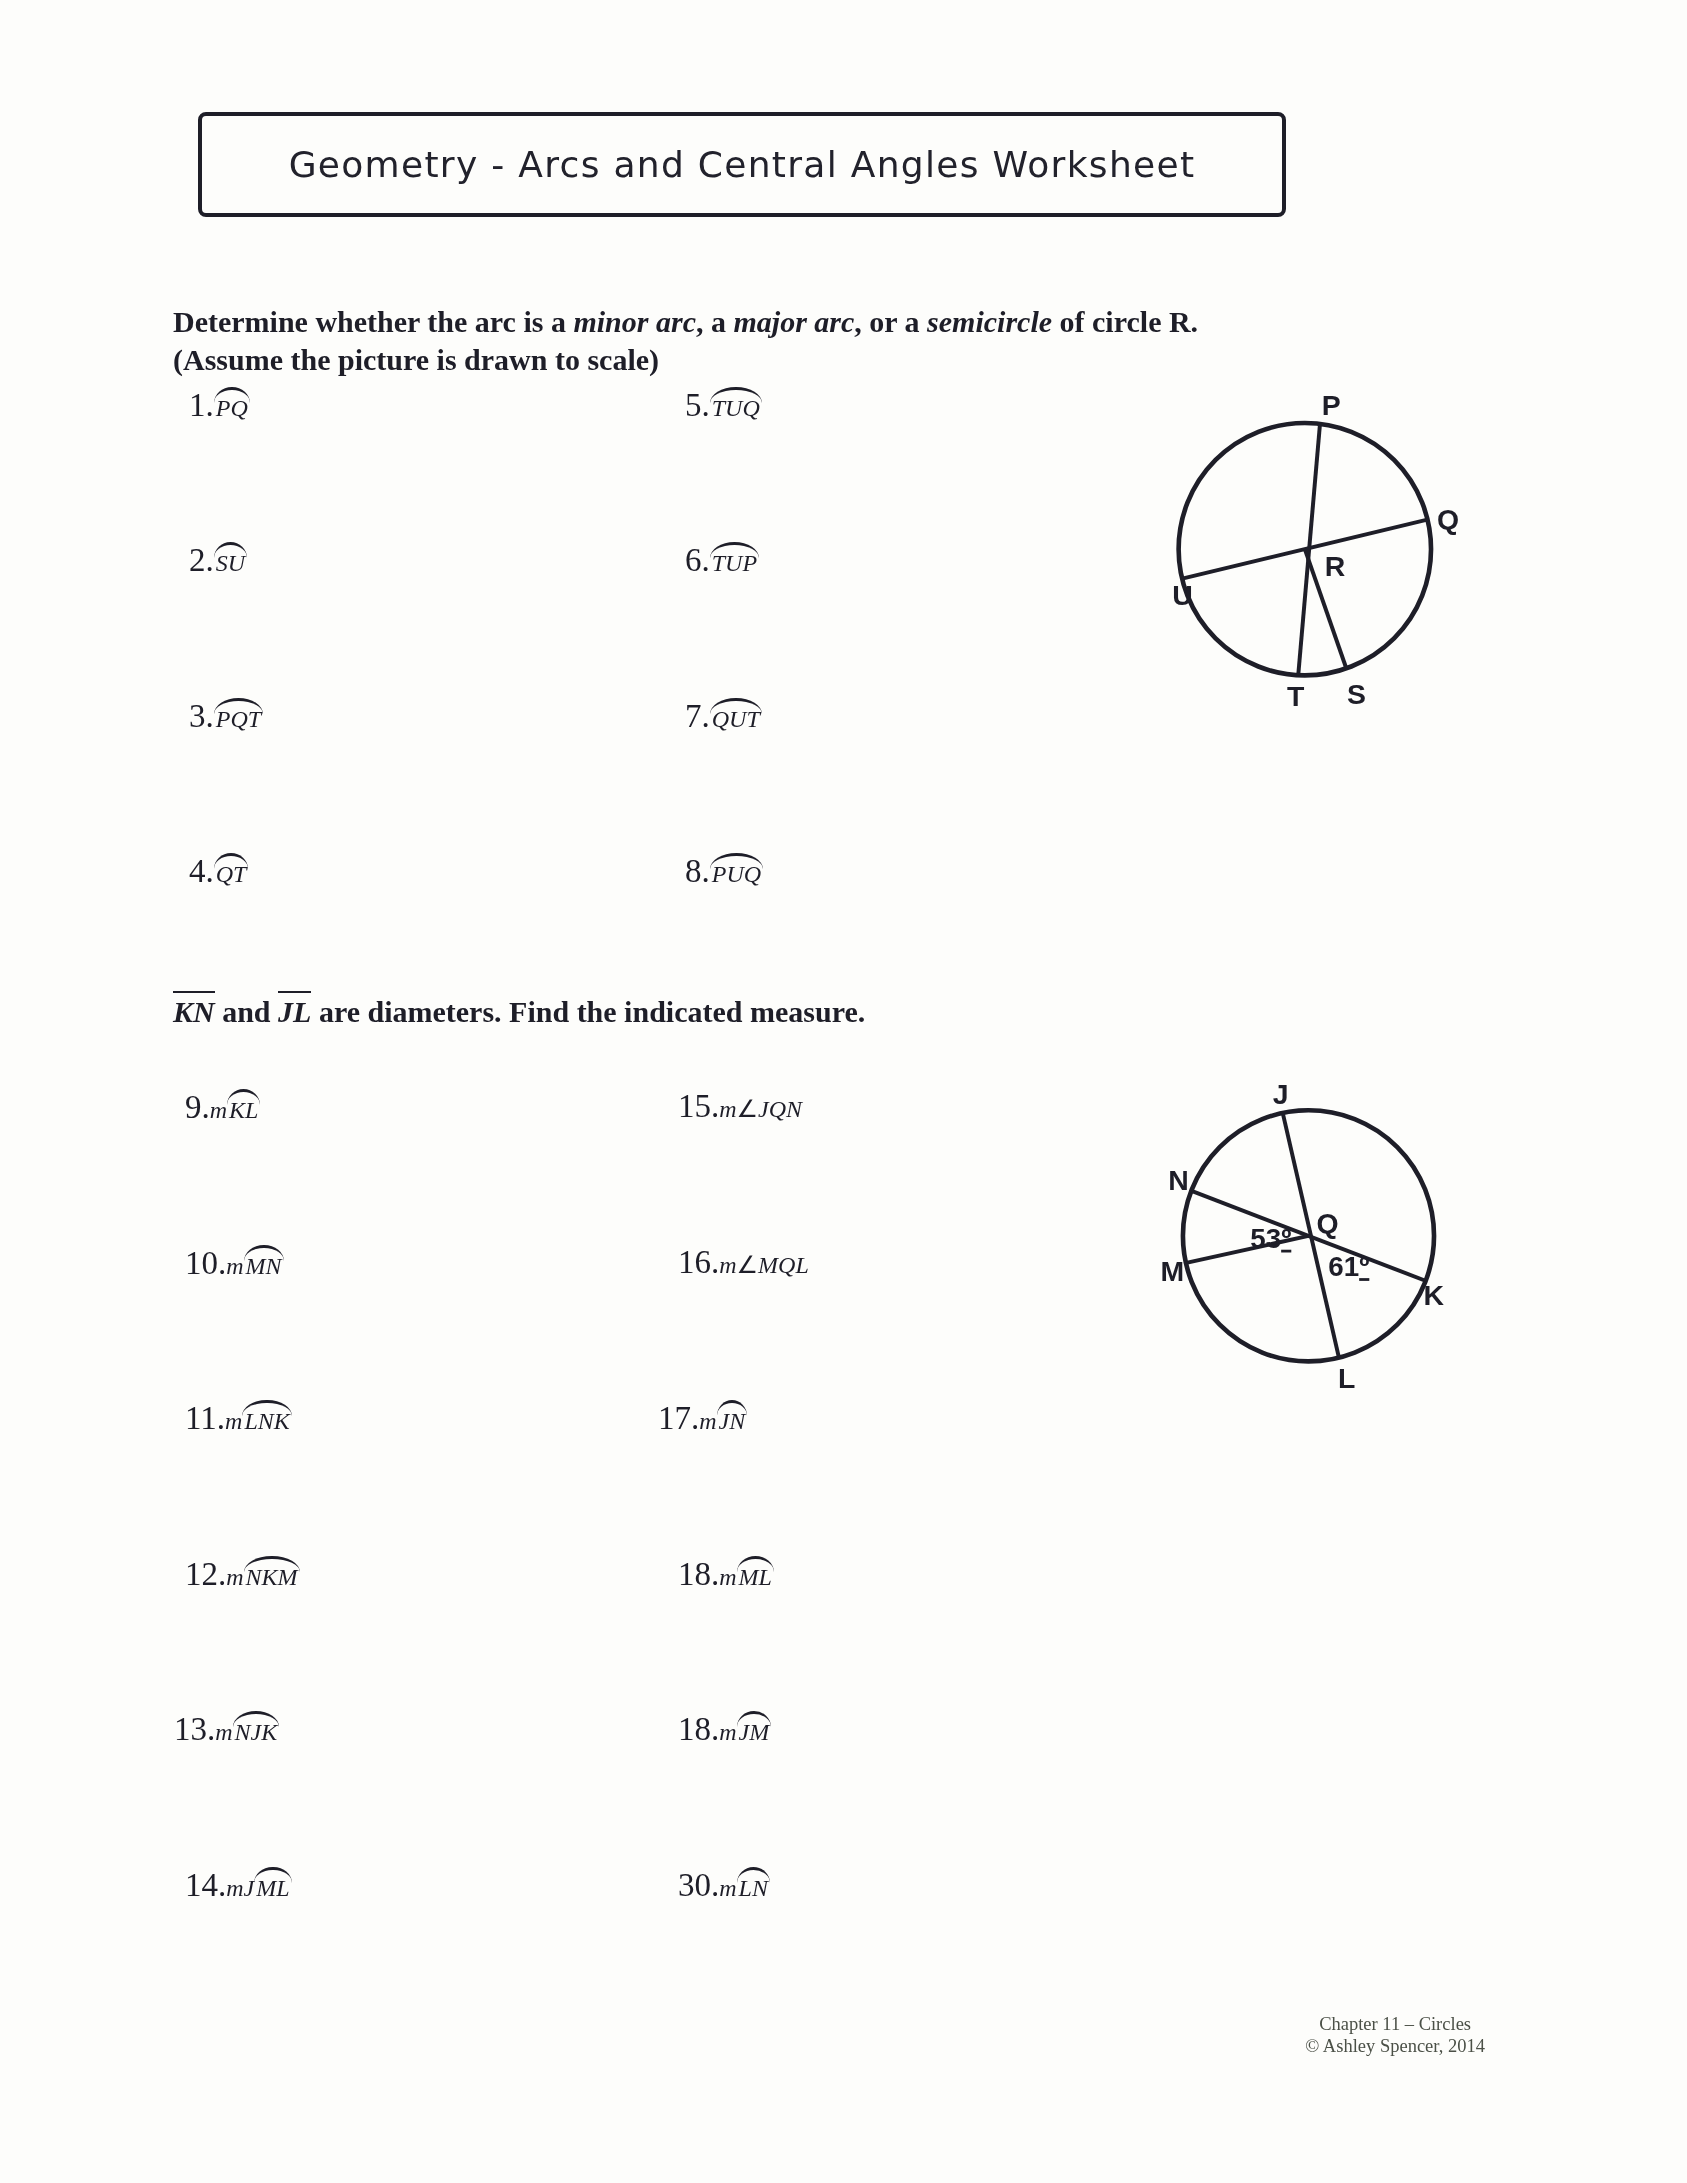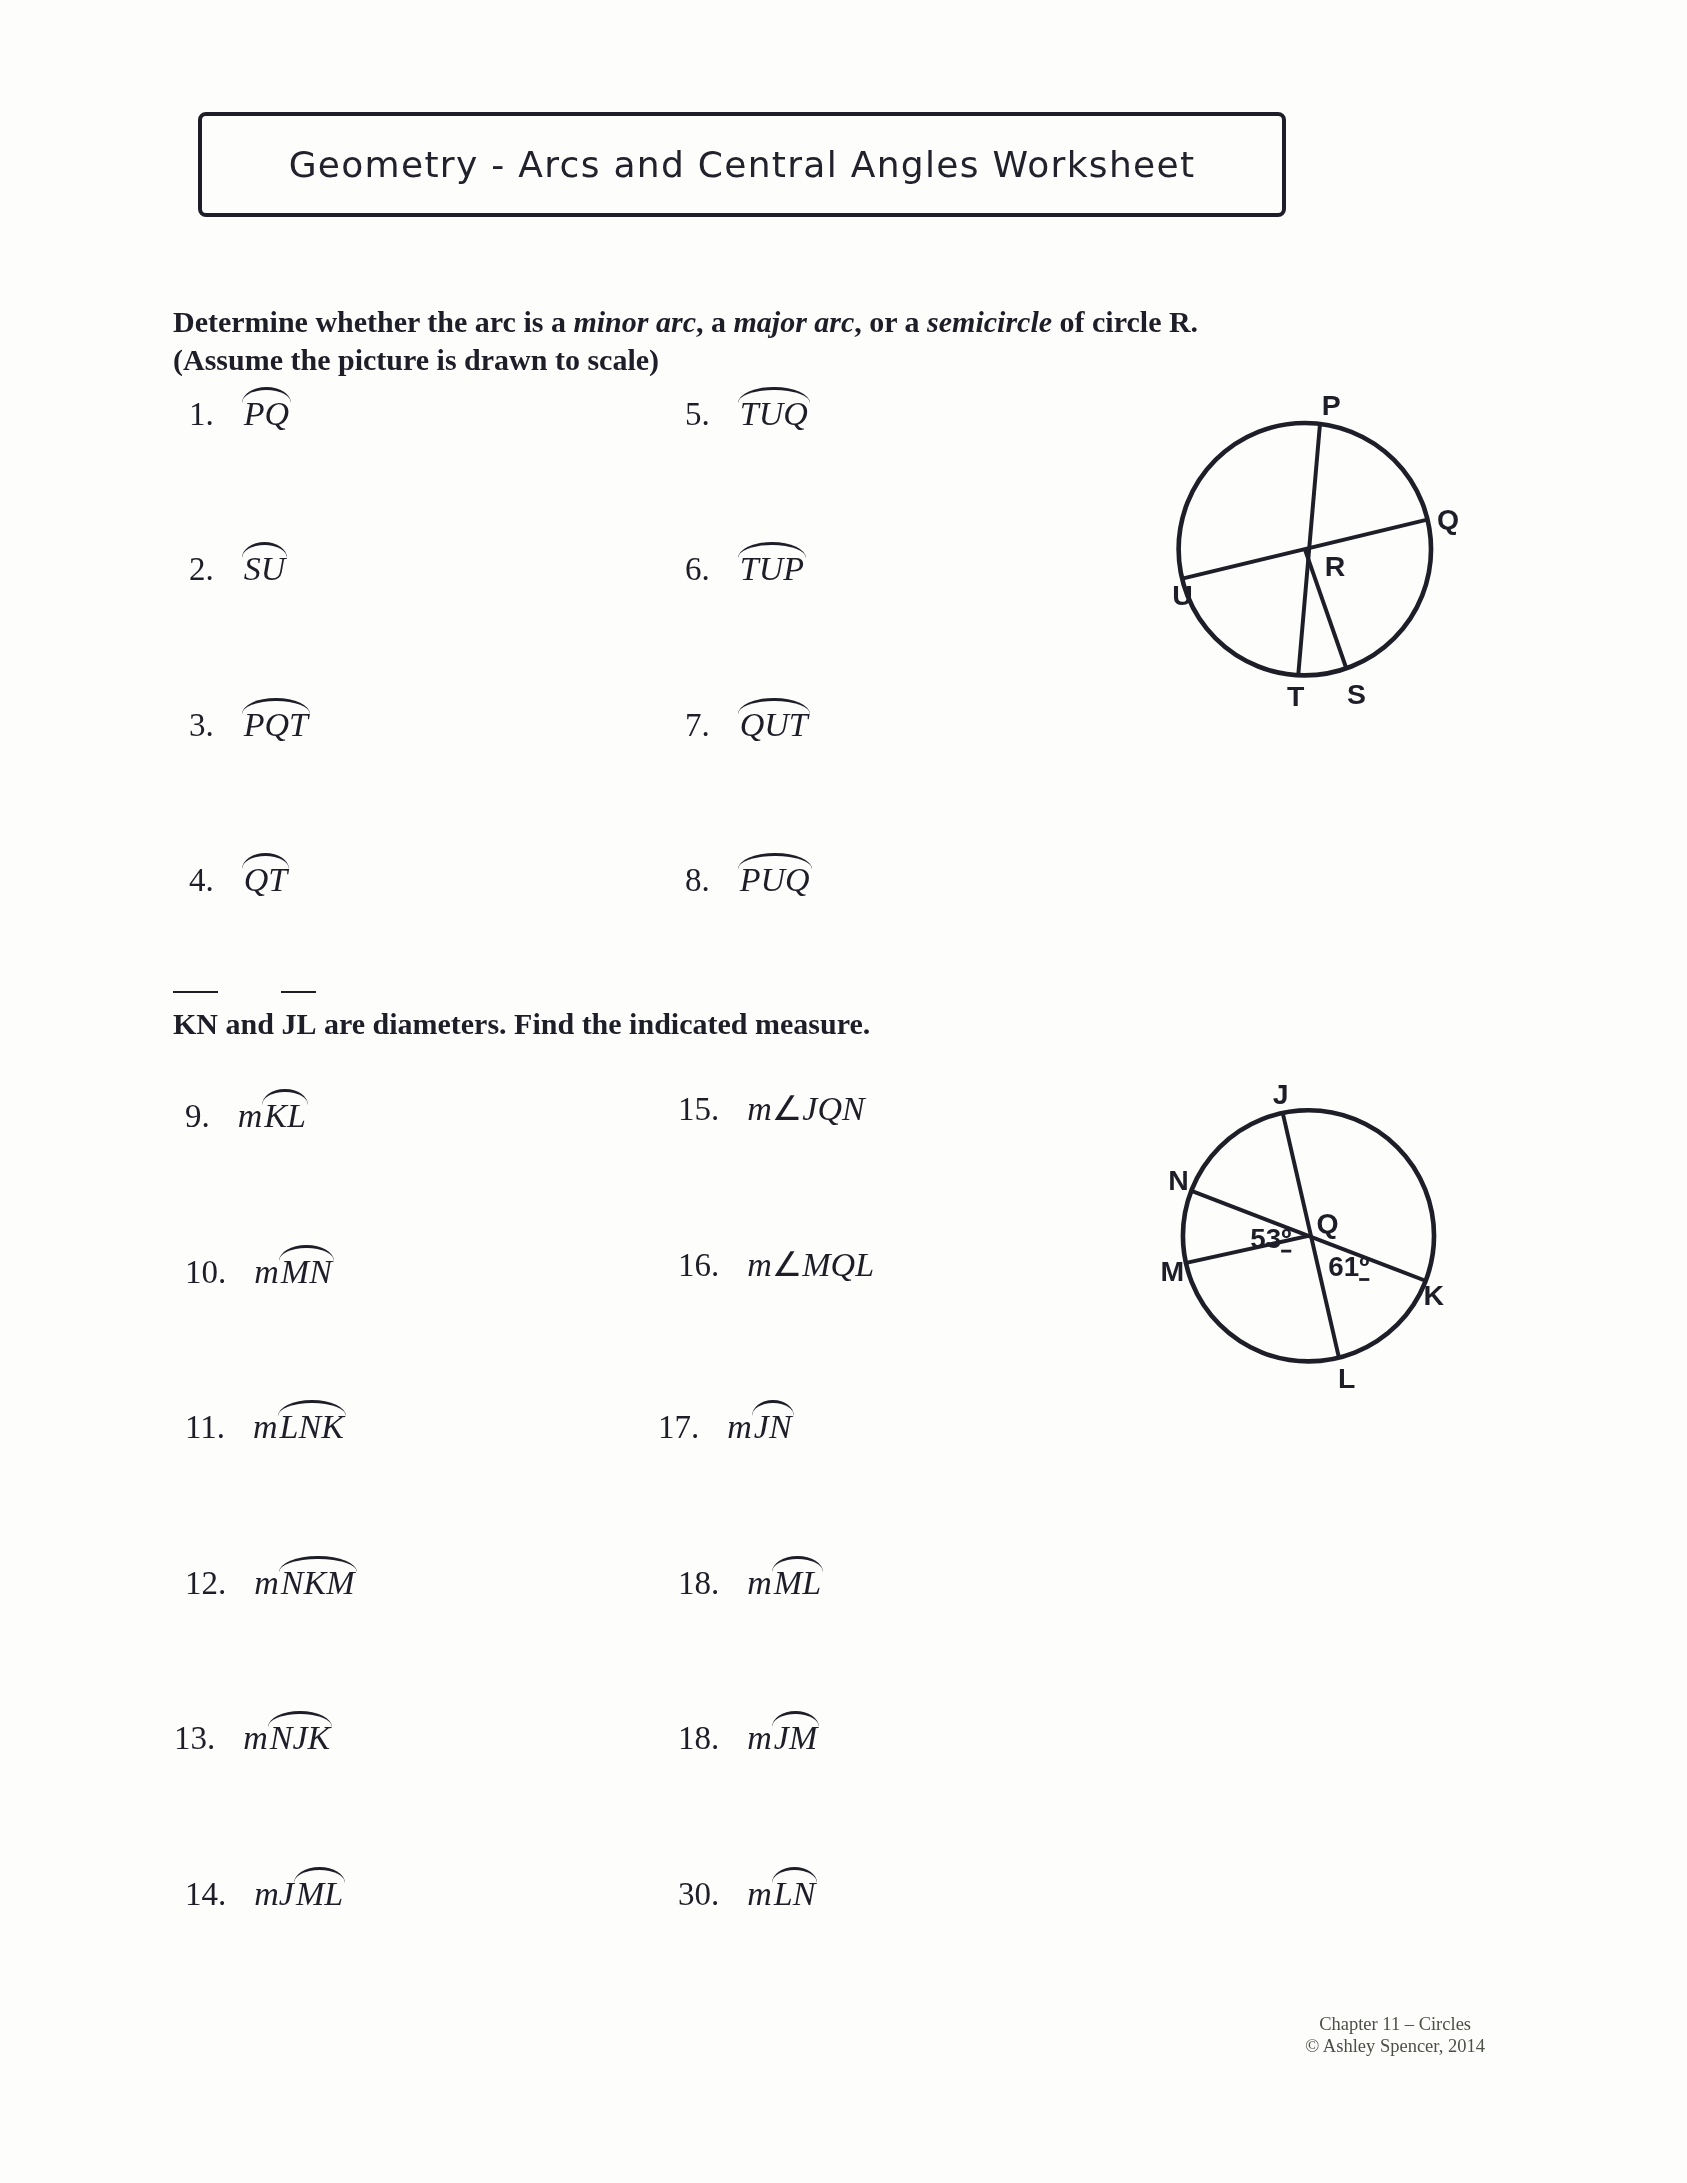--- a/index.html
+++ b/index.html
@@ -31,28 +31,28 @@
   .instr{
     position:absolute;left:173px;top:303px;width:1164px;
     font-size:30px;font-weight:bold;line-height:38px;
   }
   .itl{font-style:italic;}
   .sec2-head{
     position:absolute;left:173px;top:991px;width:1191px;
     font-size:30px;font-weight:bold;line-height:38px;
   }
   .dia{
-    display:inline-block;line-height:1;
-    border-top:2.6px solid var(--ink);padding-top:16px;text-align:right;
+    font-style:italic;display:inline-block;line-height:1;
+    border-top:2.6px solid var(--ink);padding-top:4px;text-align:right;
   }
   
   .prob{position:absolute;white-space:nowrap;}
   .pnum{font-size:33px;}
   .pexpr{
-    font-style:italic;font-size:34px;margin-left:28px;
+    font-style:italic;font-size:24px;margin-left:0;
     font-family:"Liberation Serif","DejaVu Sans",serif;
   }
   .arc{position:relative;display:inline-block;padding:9.3px 2px 0 2px;}
   .arc::before{
     content:"";position:absolute;left:0;right:0;top:1.3px;height:13.2px;
     border-top:3.3px solid var(--ink);
     border-radius:50% 50% 0 0 / 100% 100% 0 0;
   }
   .arc:empty{padding:0;}
   .arc:empty::before{display:none;}

